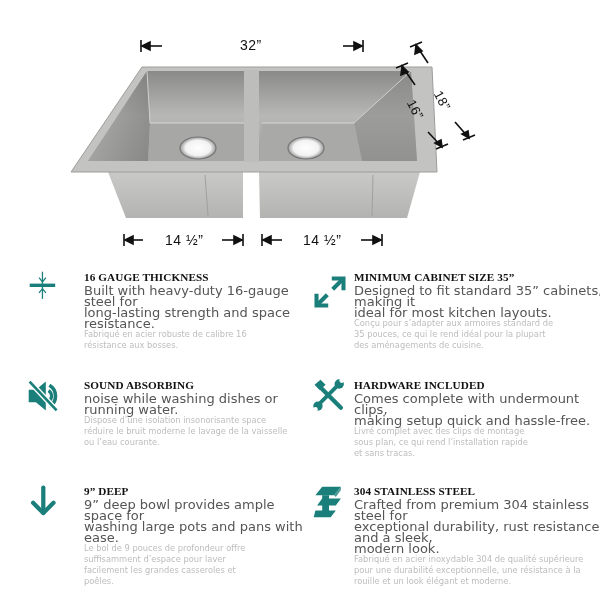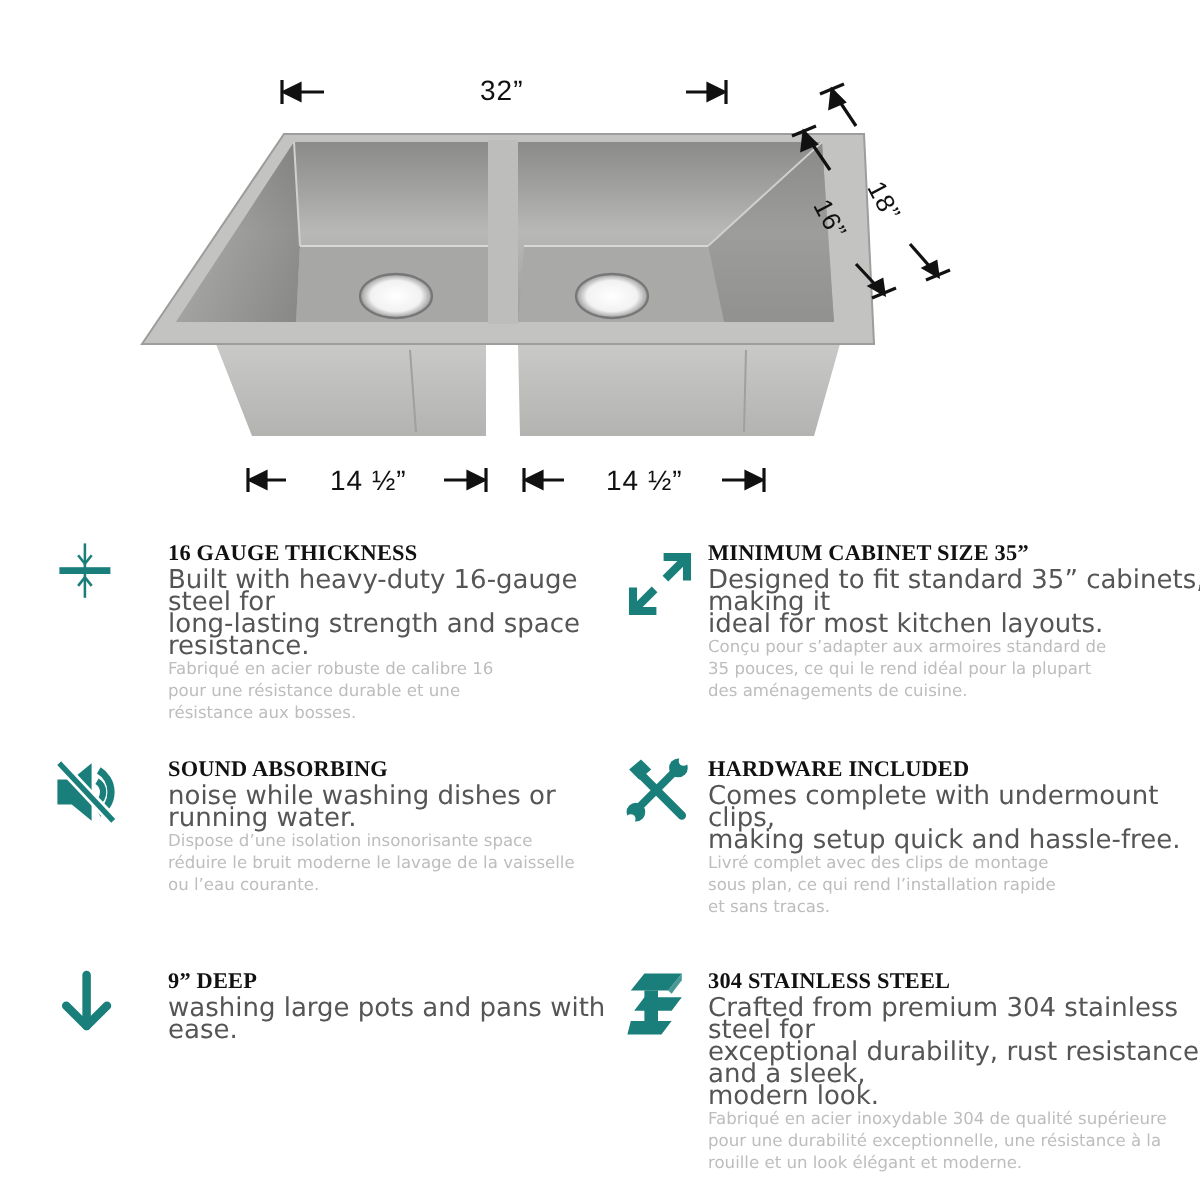--- a/index.html
+++ b/index.html
@@ -120,21 +120,20 @@
     </g>
   </svg>
   <div class="text">
     <div class="f-title">16 GAUGE THICKNESS</div>
     <div class="f-en">
       <div>Built with heavy-duty 16-gauge steel for</div>
       <div>long-lasting strength and space resistance.</div>
     </div>
     <div class="f-fr">
       <div>Fabriqué en acier robuste de calibre 16</div>
-      <div>pour une résistance durable et une</div>
       <div>résistance aux bosses.</div>
     </div>
   </div>
 </div>
 
 <div class="feature right" style="left:312px;top:270px;">
   <svg class="icon" viewBox="0 0 40 40" style="left:0;top:4px;width:36px;height:36px;">
     <g fill="#1a7f7a" stroke="#1a7f7a" stroke-width="4.5" stroke-linecap="butt">
       <line x1="23" y1="17" x2="33" y2="7"></line>
       <polyline points="22,5 35,5 35,18" fill="none"></polyline>
@@ -210,21 +209,28 @@
 <div class="feature" style="left:24px;top:484px;">
   <svg class="icon" viewBox="0 0 40 40" style="left:4px;top:0;width:34px;height:36px;">
     <g stroke="#1a7f7a" stroke-width="5" fill="none" stroke-linecap="round" stroke-linejoin="round">
       <line x1="18" y1="3" x2="18" y2="33"></line>
       <polyline points="6,21 18,33 30,21"></polyline>
     </g>
   </svg>
   <div class="text">
     <div class="f-title">9” DEEP</div>
     <div class="f-en">
+      <div>9” deep bowl provides ample space for</div>
       <div>washing large pots and pans with ease.</div>
+    </div>
+    <div class="f-fr">
+      <div>Le bol de 9 pouces de profondeur offre</div>
+      <div>suffisamment d’espace pour laver</div>
+      <div>facilement les grandes casseroles et</div>
+      <div>poêles.</div>
     </div>
   </div>
 </div>
 
 <div class="feature right" style="left:312px;top:484px;">
   <svg class="icon" viewBox="0 0 40 40" style="left:0;top:0;width:34px;height:36px;">
     <g fill="#1a7f7a">
       <polygon points="12,2 34,2 26,12 4,12"></polygon>
       <polygon points="12,16 34,16 28,24 6,24"></polygon>
       <rect x="12" y="12" width="8" height="20"></rect>

